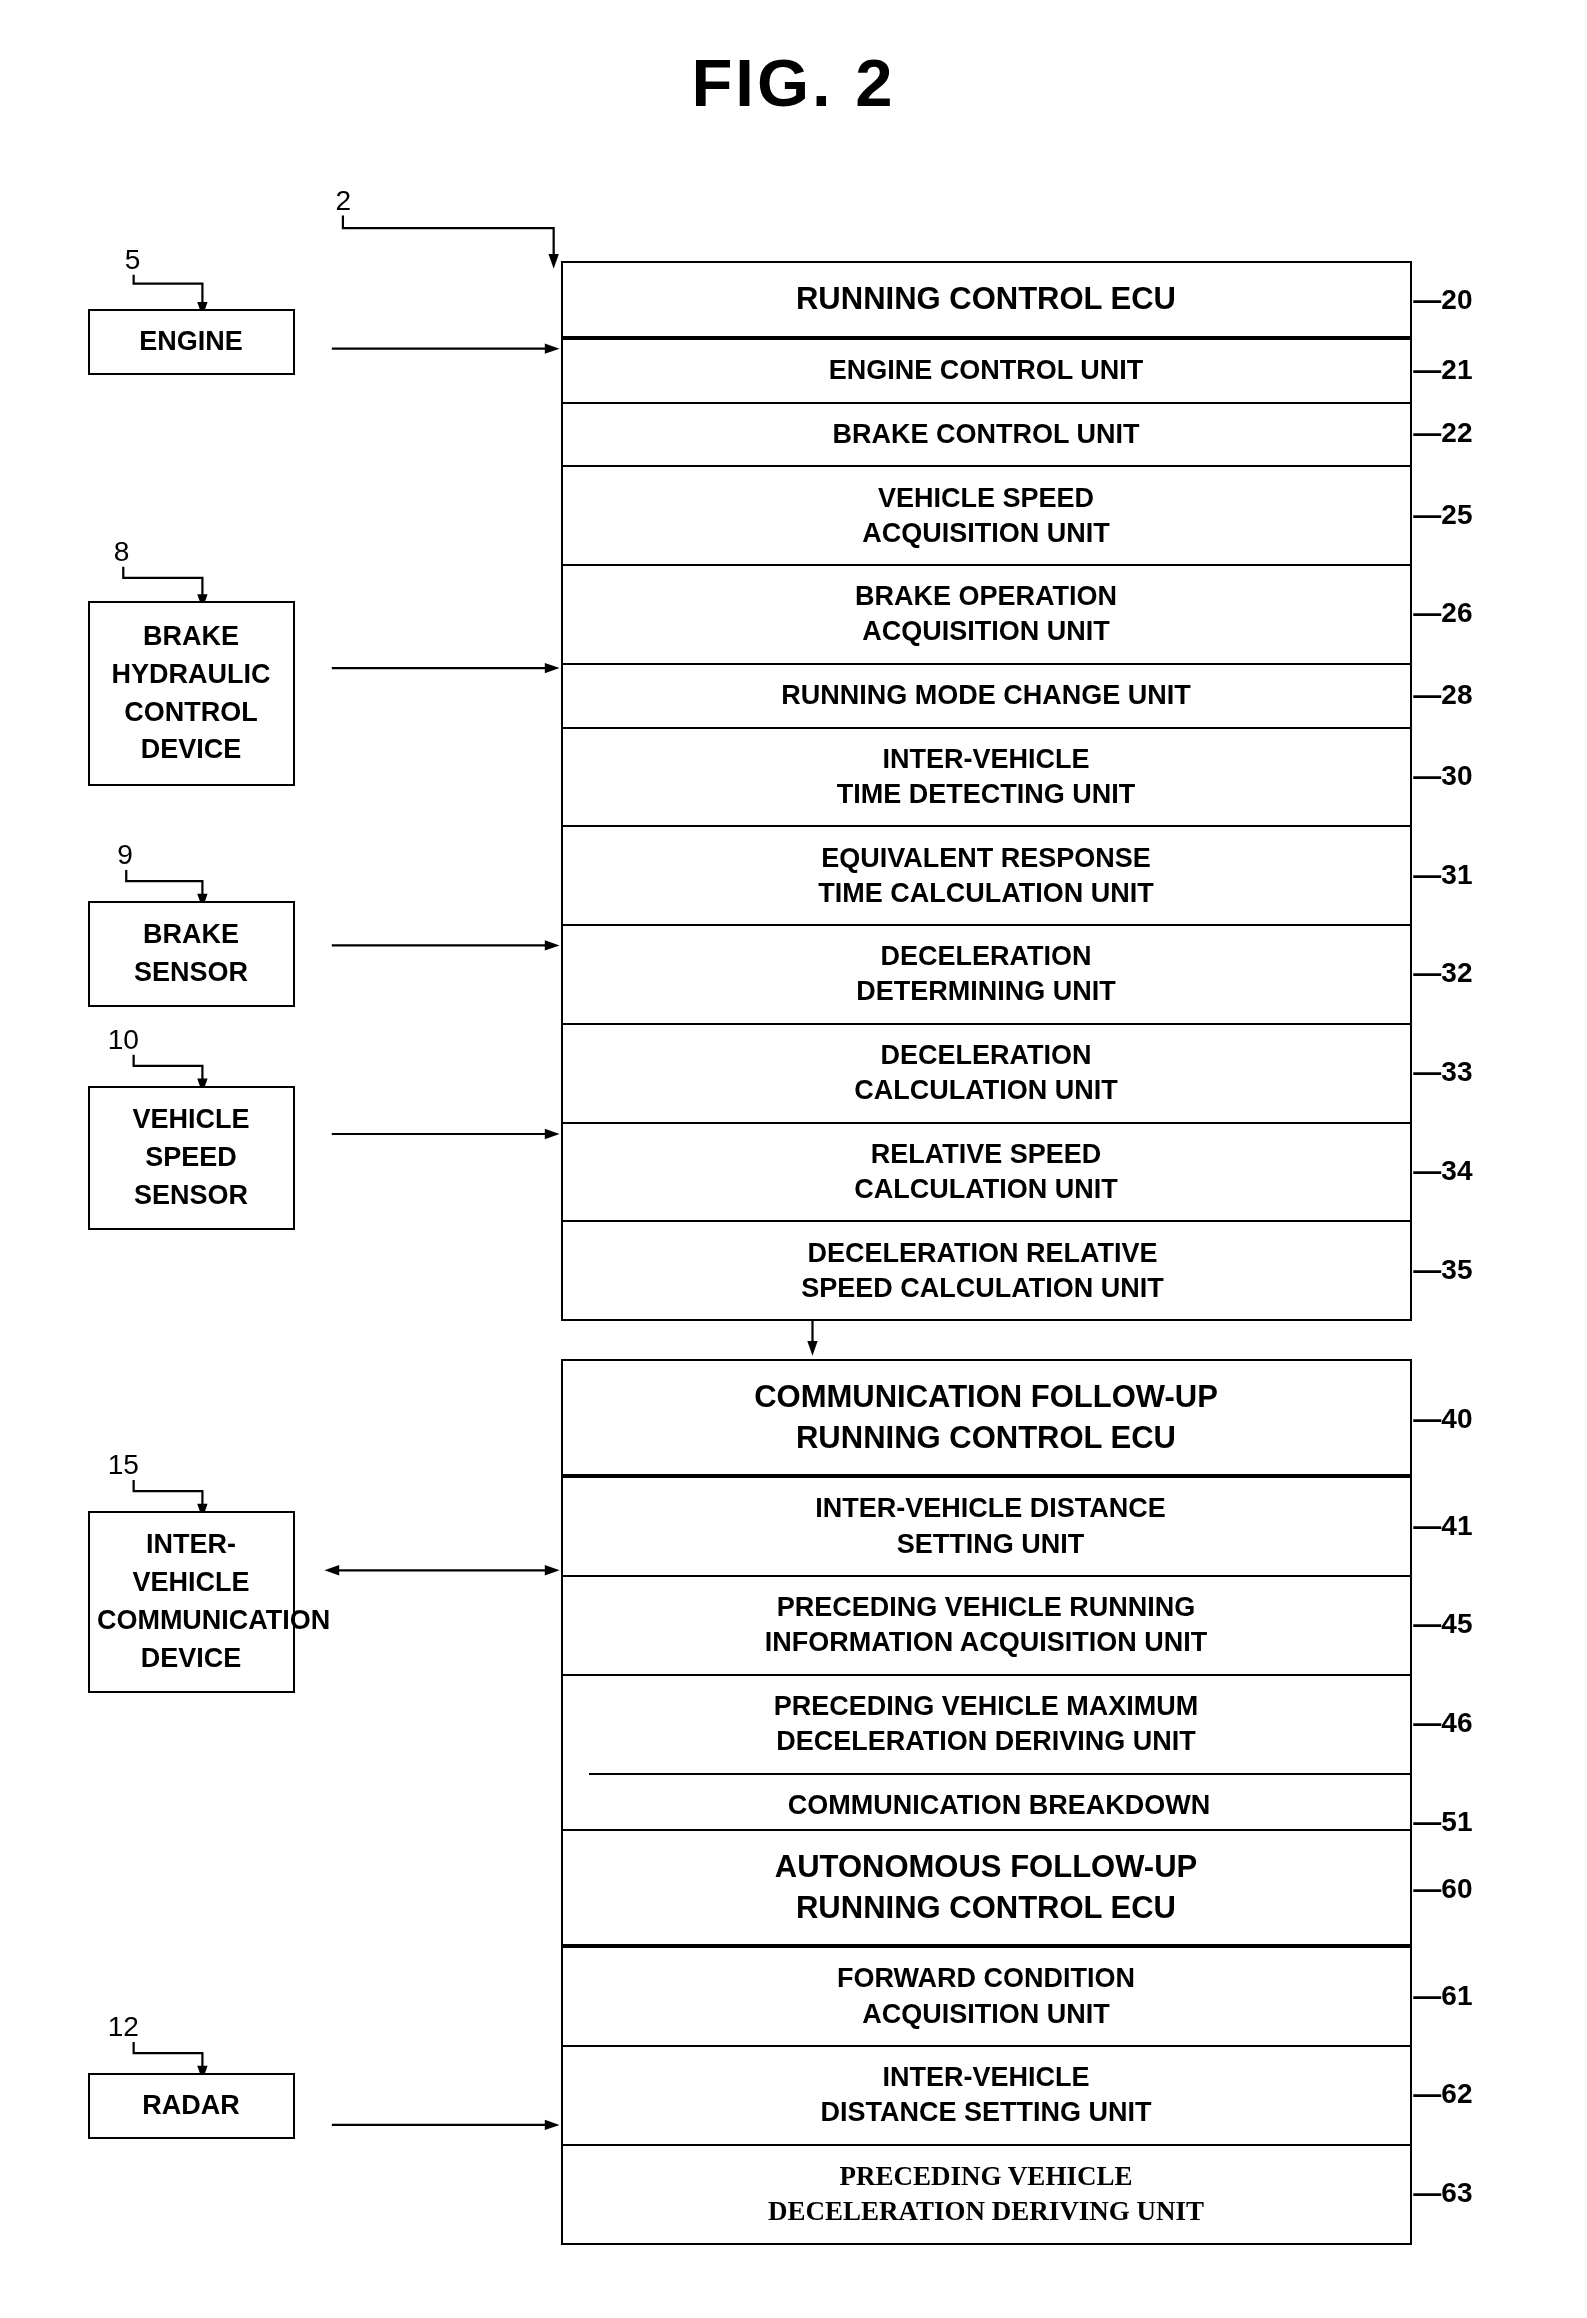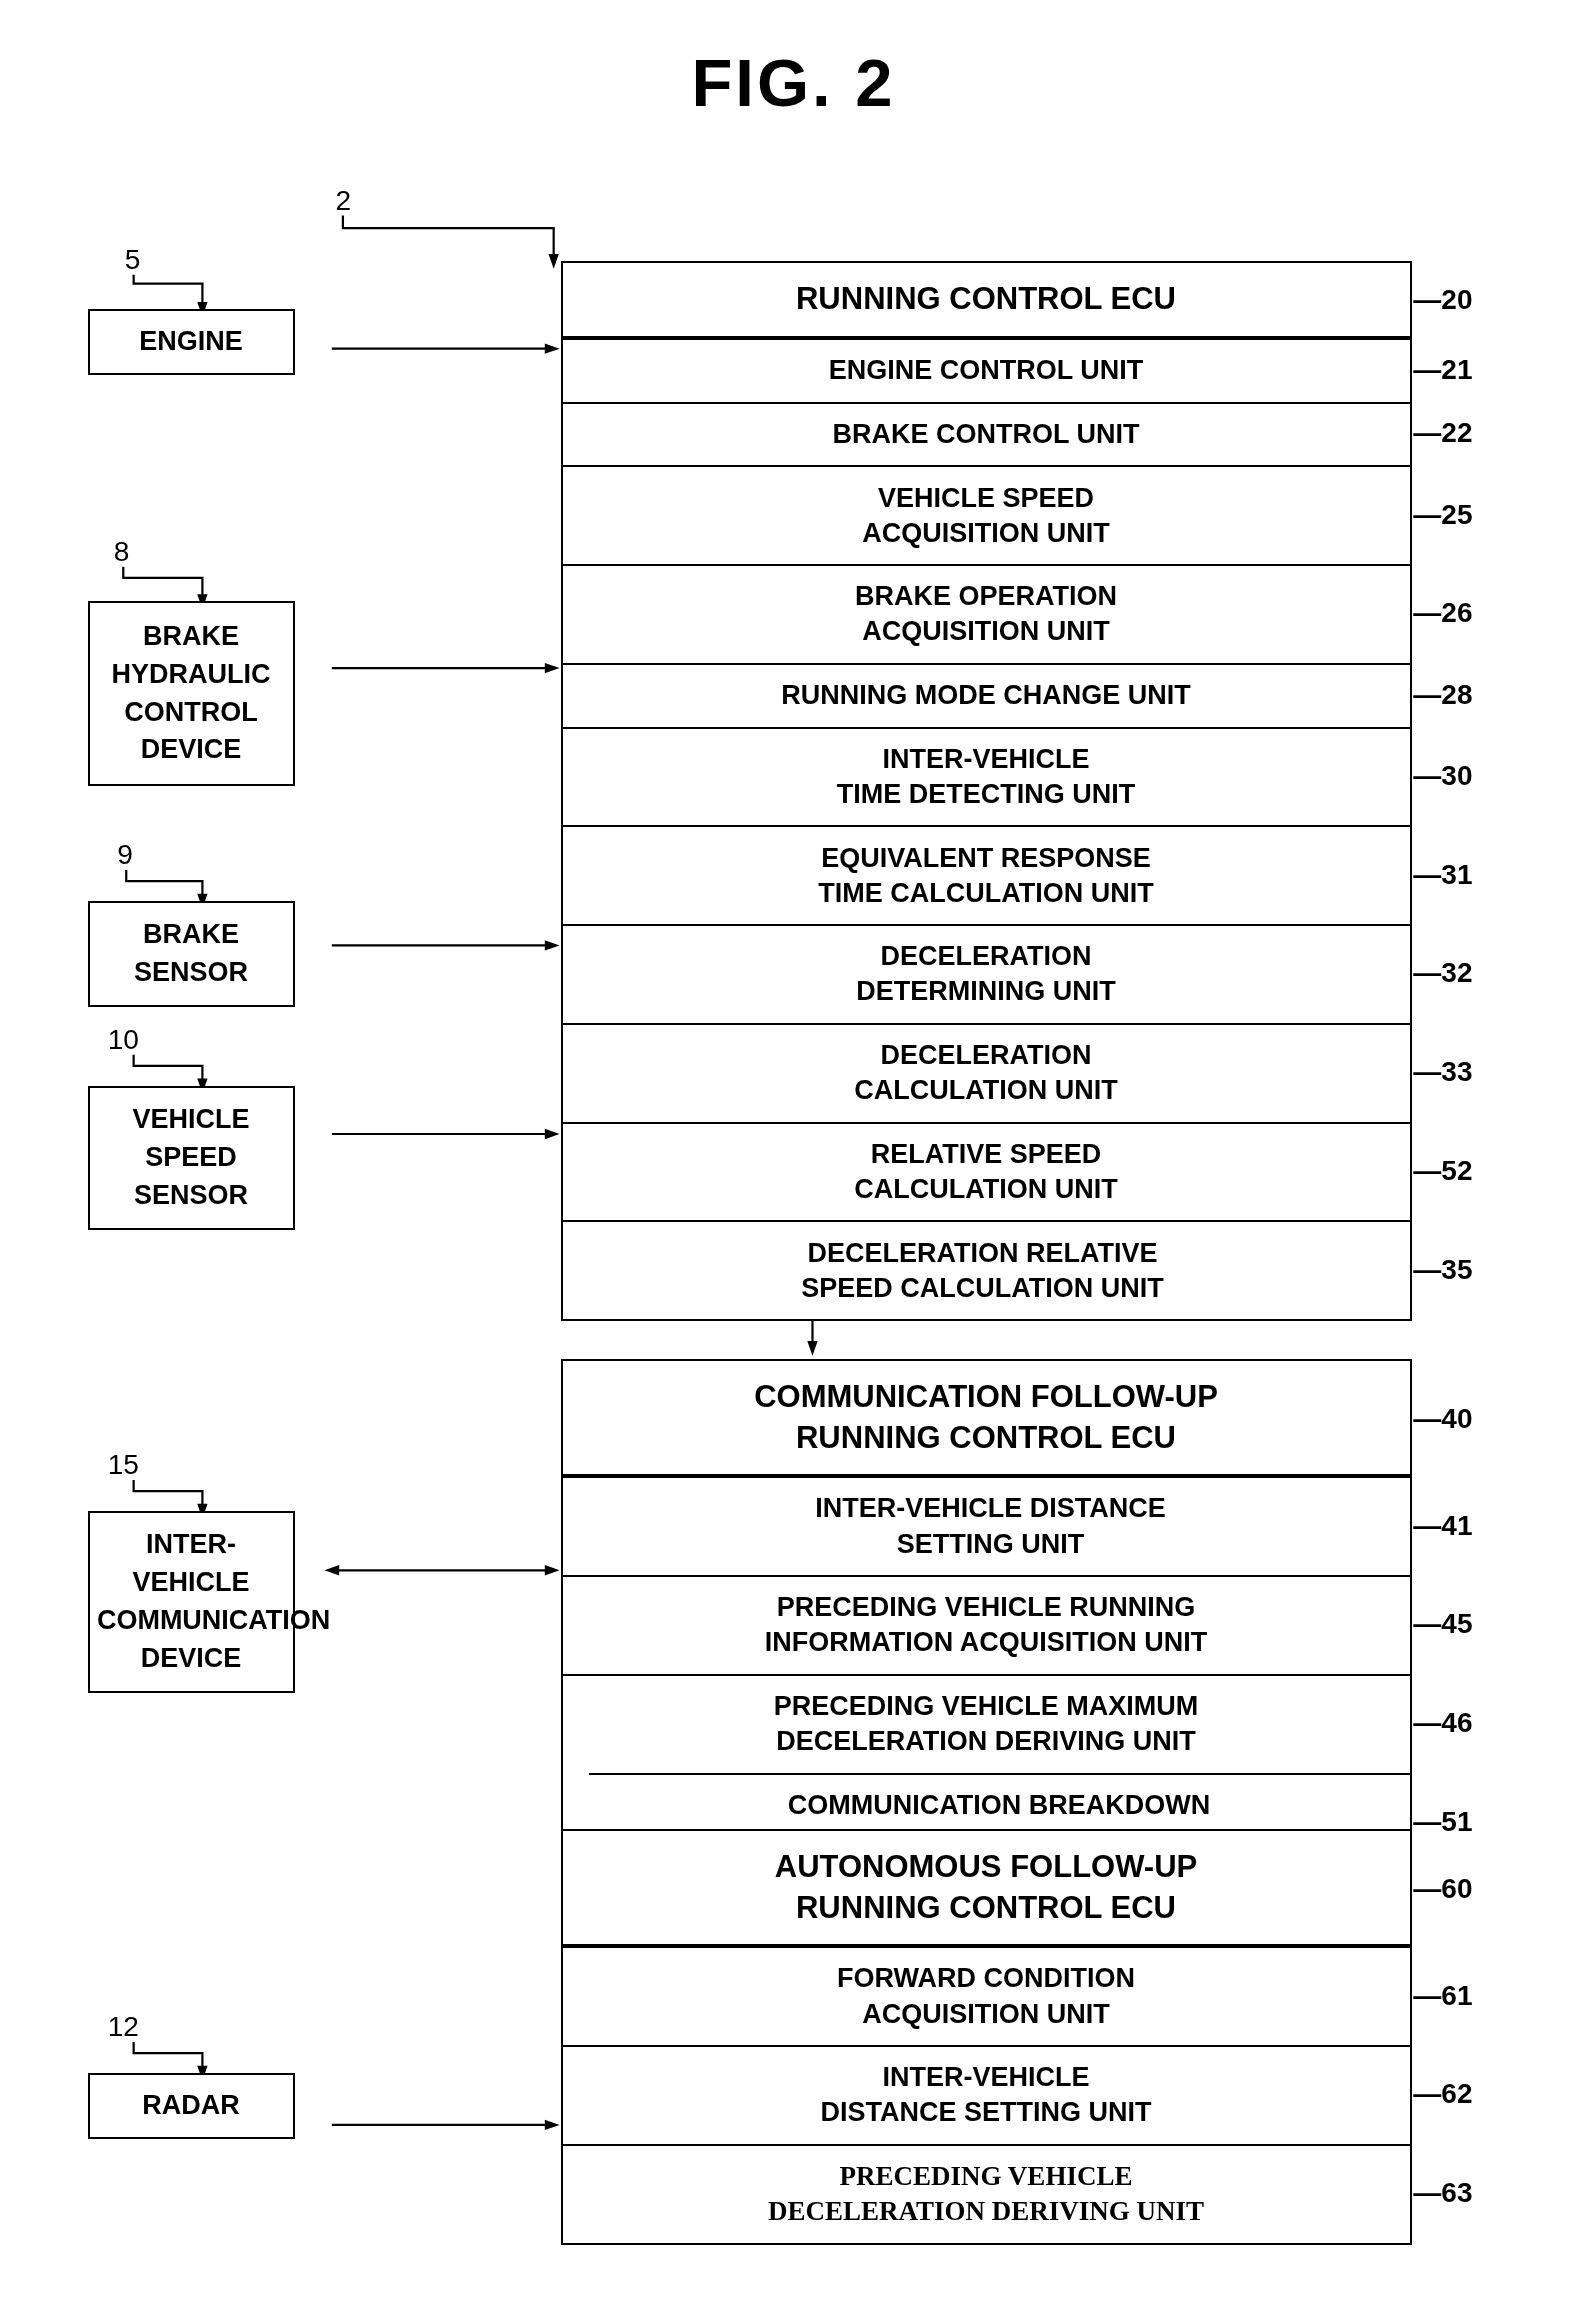--- a/index.html
+++ b/index.html
@@ -248,21 +248,21 @@
         <div class="ecu-block" style="border:none; border-top:2.2px solid #000;">
           <span>DECELERATION<br>CALCULATION UNIT</span>
         </div>
         <div style="position:absolute; right:-63px; top:50%; transform:translateY(-50%); font-size:28px; font-weight:bold;">—33</div>
       </div>
 
       <div style="position:relative;">
         <div class="ecu-block" style="border:none; border-top:2.2px solid #000;">
           <span>RELATIVE SPEED<br>CALCULATION UNIT</span>
         </div>
-        <div style="position:absolute; right:-63px; top:50%; transform:translateY(-50%); font-size:28px; font-weight:bold;">—52</div>
+        <div style="position:absolute; right:-63px; top:50%; transform:translateY(-50%); font-size:28px; font-weight:bold;">—34</div>
       </div>
 
       <div style="position:relative;">
         <div class="ecu-block" style="border:none; border-top:2.2px solid #000;padding-left:8px;">
           <span>DECELERATION RELATIVE<br>SPEED CALCULATION UNIT</span>
         </div>
         <div style="position:absolute; right:-63px; top:50%; transform:translateY(-50%); font-size:28px; font-weight:bold;">—35</div>
       </div>
 
     </div>

